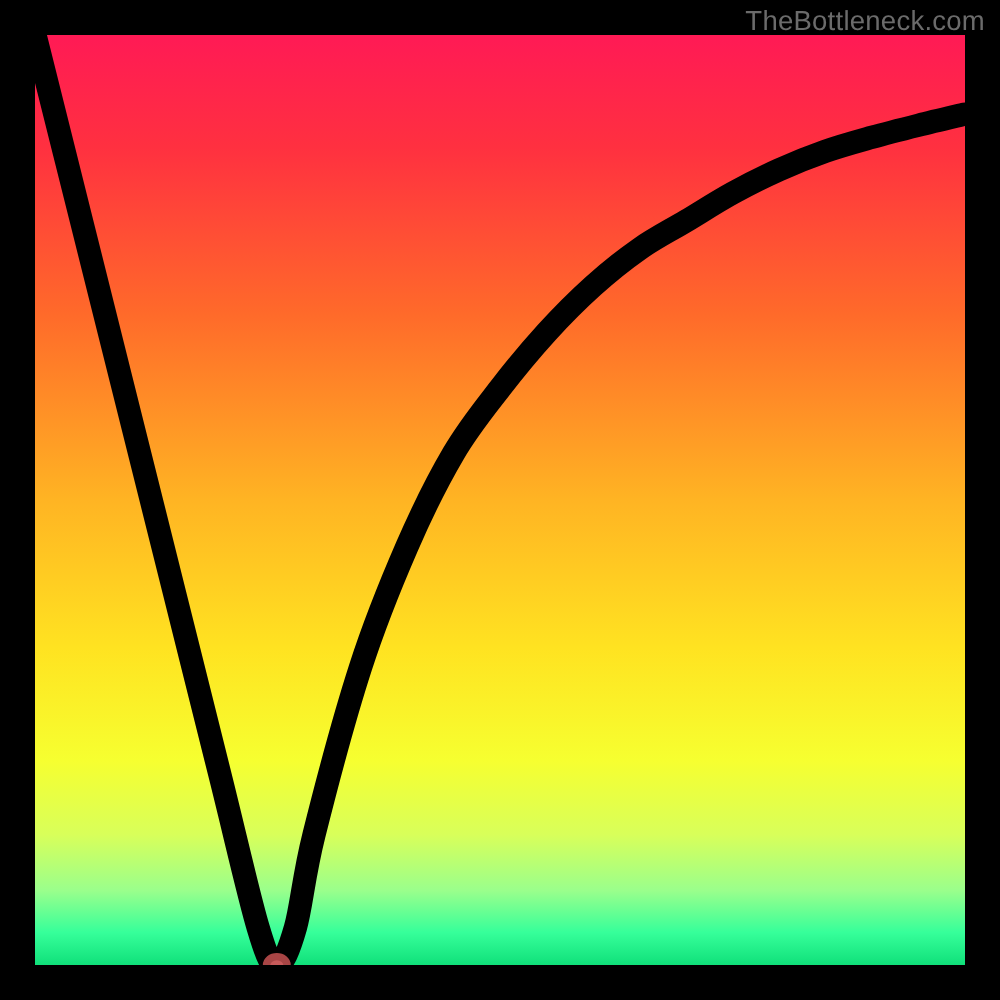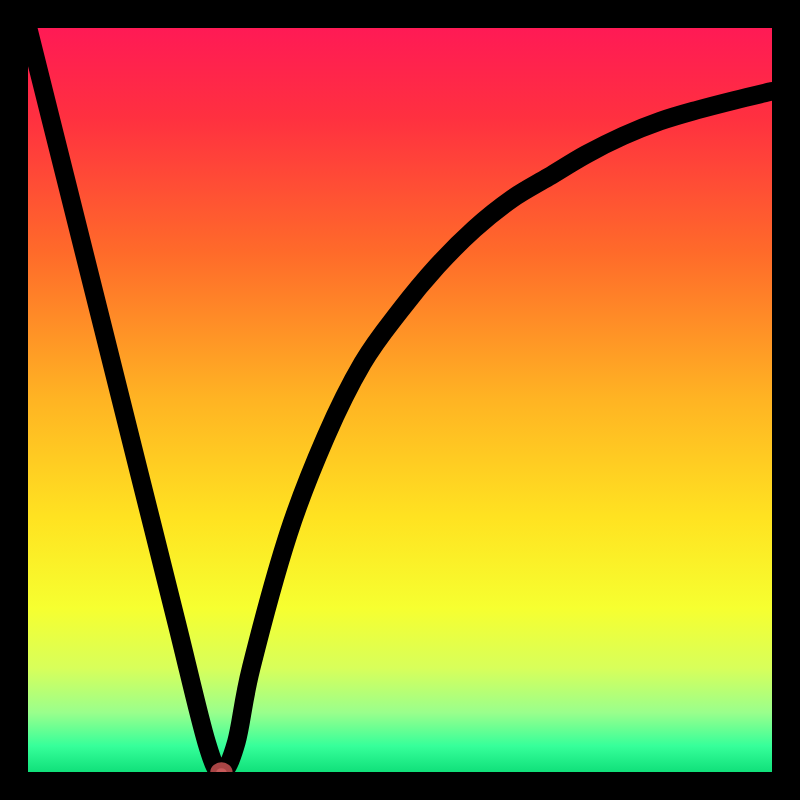--- a/index.html
+++ b/index.html
@@ -44,20 +44,21 @@
   .marker {
     fill: #c75a5a;
     stroke: #a84545;
     stroke-width: 0.8;
   }
 </style>
 </head>
 <body>
 
 <div class="frame">
+  <div class="watermark">TheBottleneck.com</div>
   <svg class="plot" viewBox="0 0 100 100" preserveAspectRatio="none">
     <defs>
       <linearGradient id="bg" x1="0" y1="0" x2="0" y2="1">
           <stop offset="0%" stop-color="#ff1a55"></stop>
           <stop offset="12%" stop-color="#ff3040"></stop>
           <stop offset="30%" stop-color="#ff6a2a"></stop>
           <stop offset="50%" stop-color="#ffb423"></stop>
           <stop offset="66%" stop-color="#ffe321"></stop>
           <stop offset="78%" stop-color="#f6ff30"></stop>
           <stop offset="86%" stop-color="#d8ff5a"></stop>

